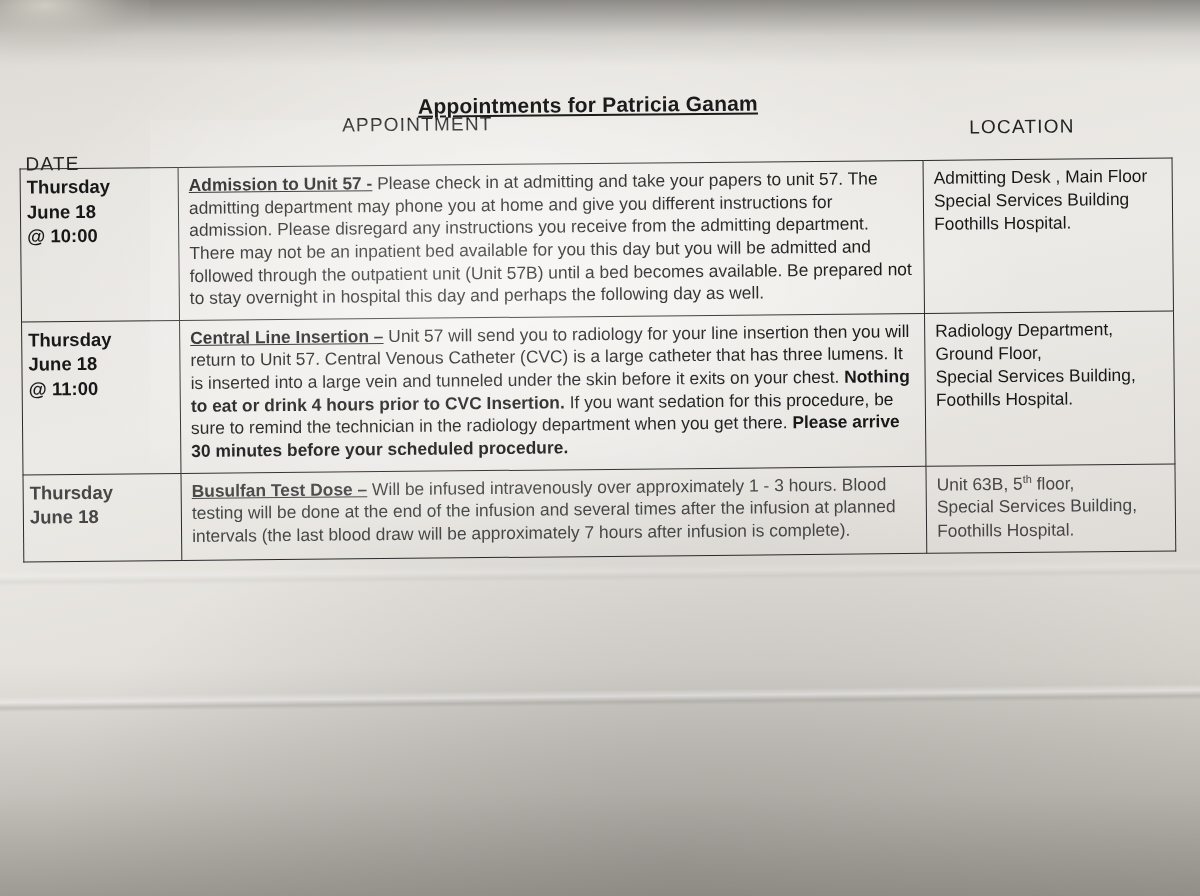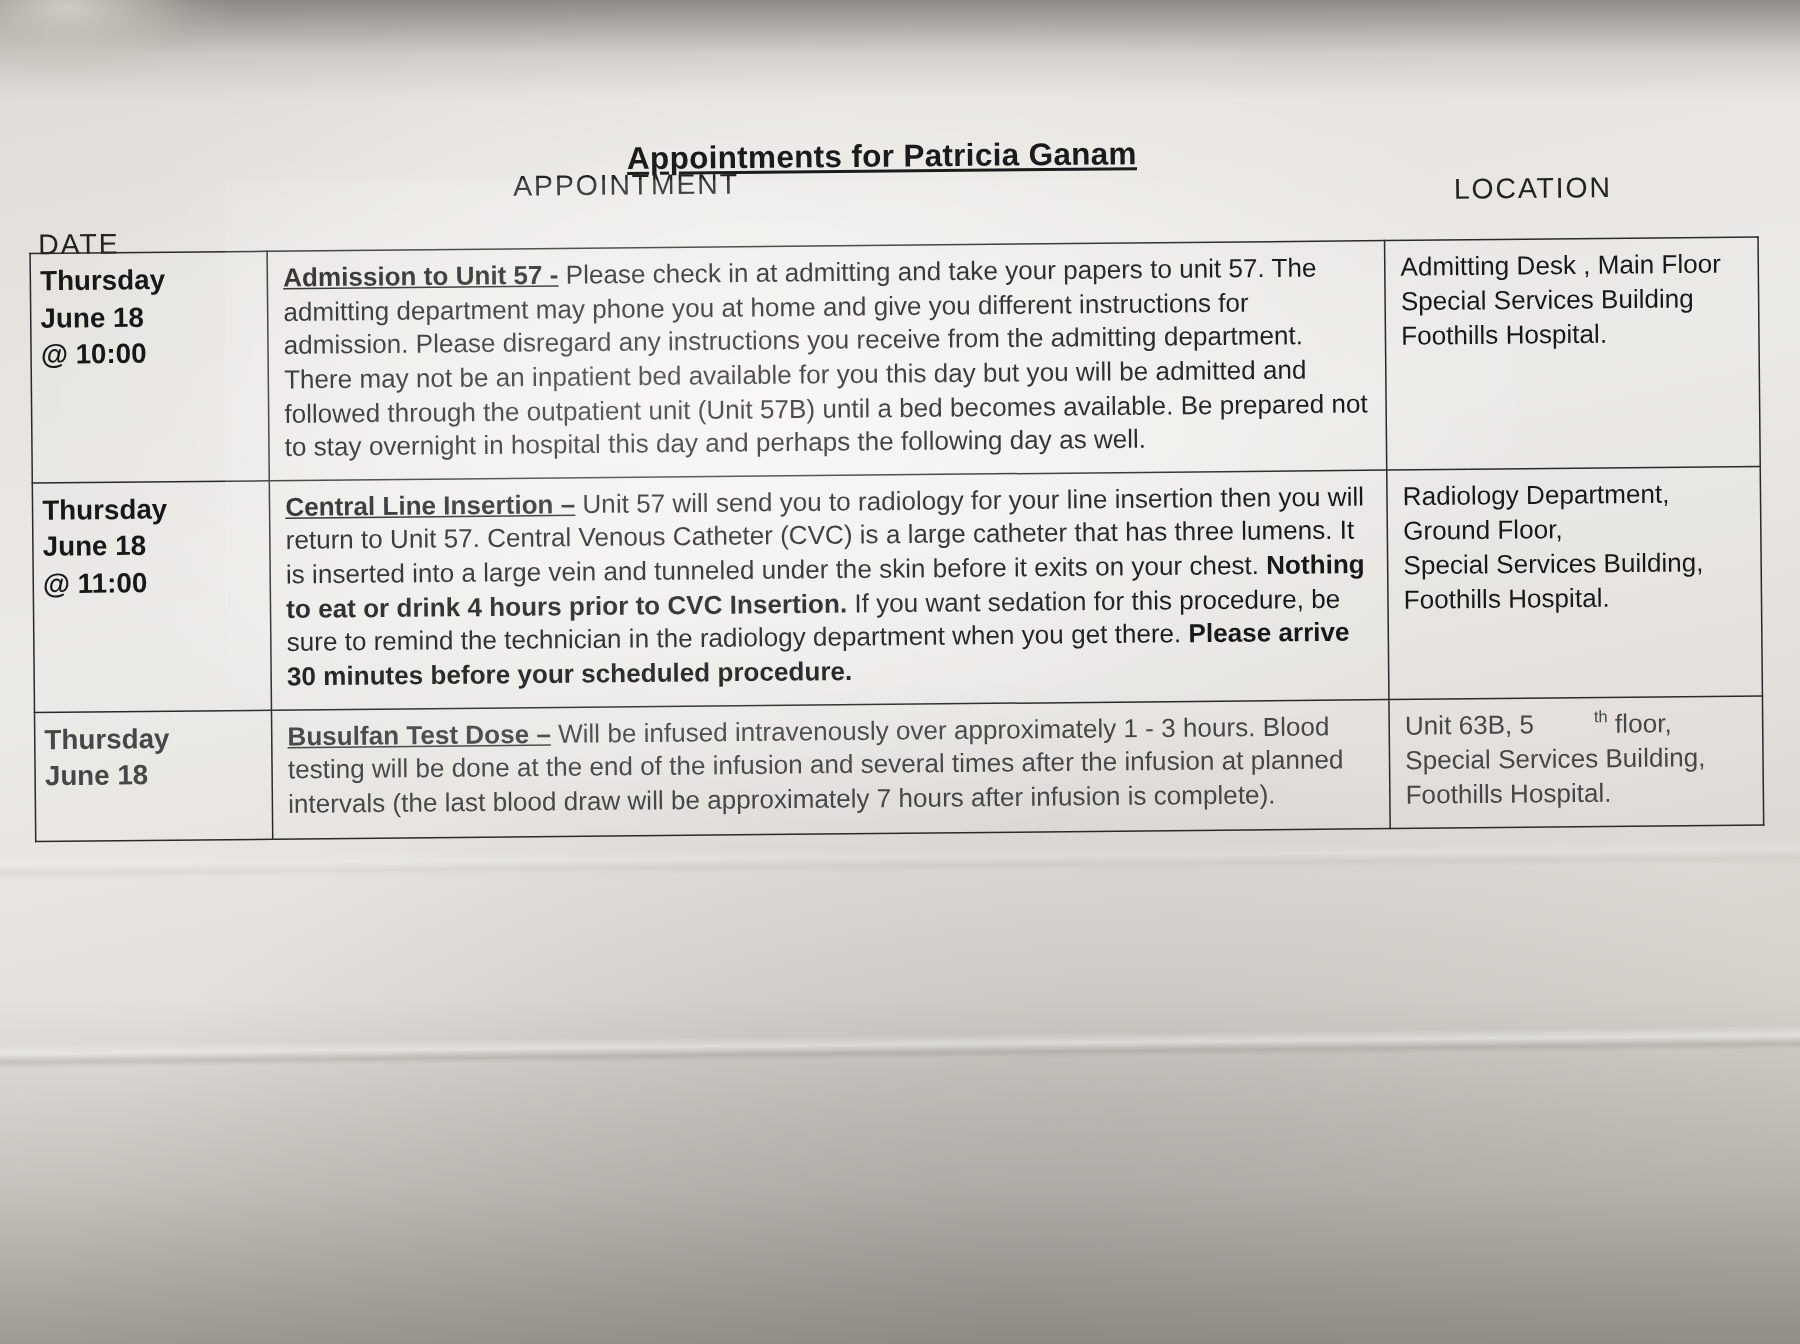--- a/index.html
+++ b/index.html
@@ -125,21 +125,21 @@
     font-weight: bold;
     text-decoration: underline;
   }
   .appt-cell b { font-weight: bold; }
   .loc-cell {
     font-size: 17.4px;
     line-height: 1.33;
     white-space: pre-line;
     padding-left: 10px !important;
   }
-  .loc-cell sup { font-size: 11px; vertical-align: super; margin-left: 40px; }
+  .loc-cell sup { font-size: 11px; vertical-align: super; }
 
   
   tr.row-3 td { color: #3a3a3a; }
   tr.row-3 .appt-cell, tr.row-3 .date-cell, tr.row-3 .loc-cell { opacity: .92; }
 
   .glare {
     position: absolute;
     left: 150px; top: 120px;
     width: 760px; height: 420px;
     background: radial-gradient(ellipse at 35% 35%, rgba(255,255,255,0.30), rgba(255,255,255,0) 70%);

